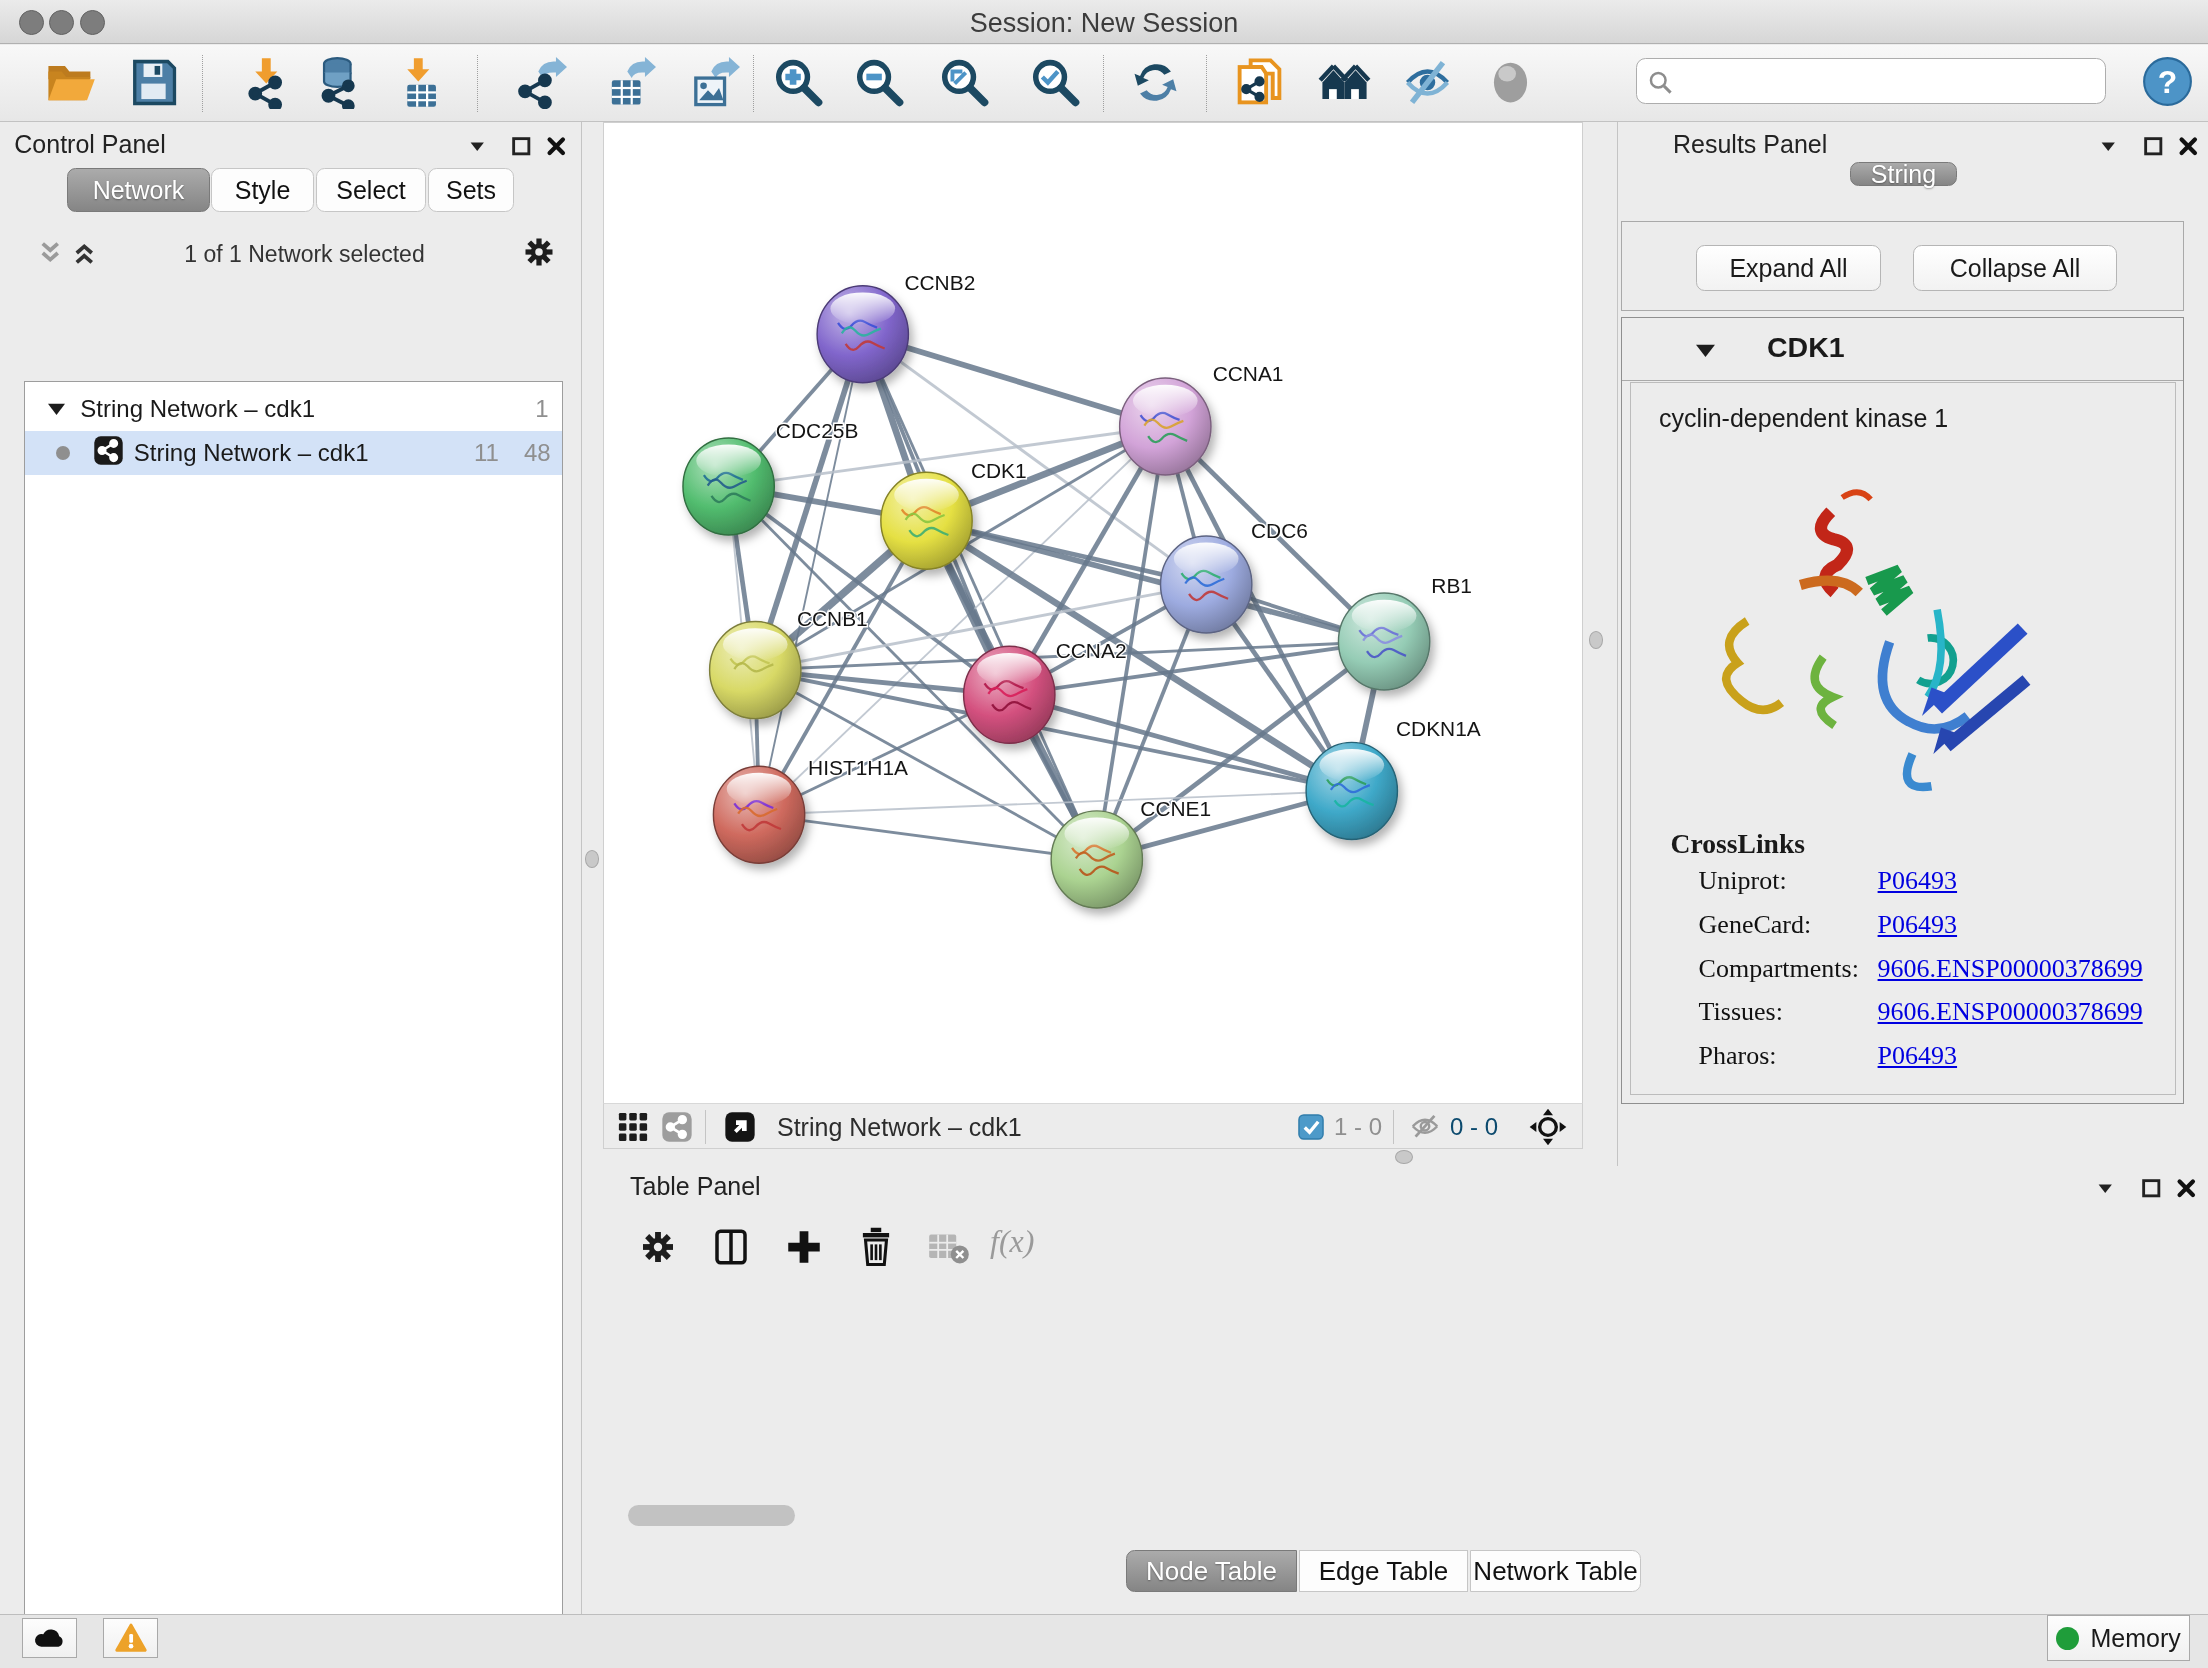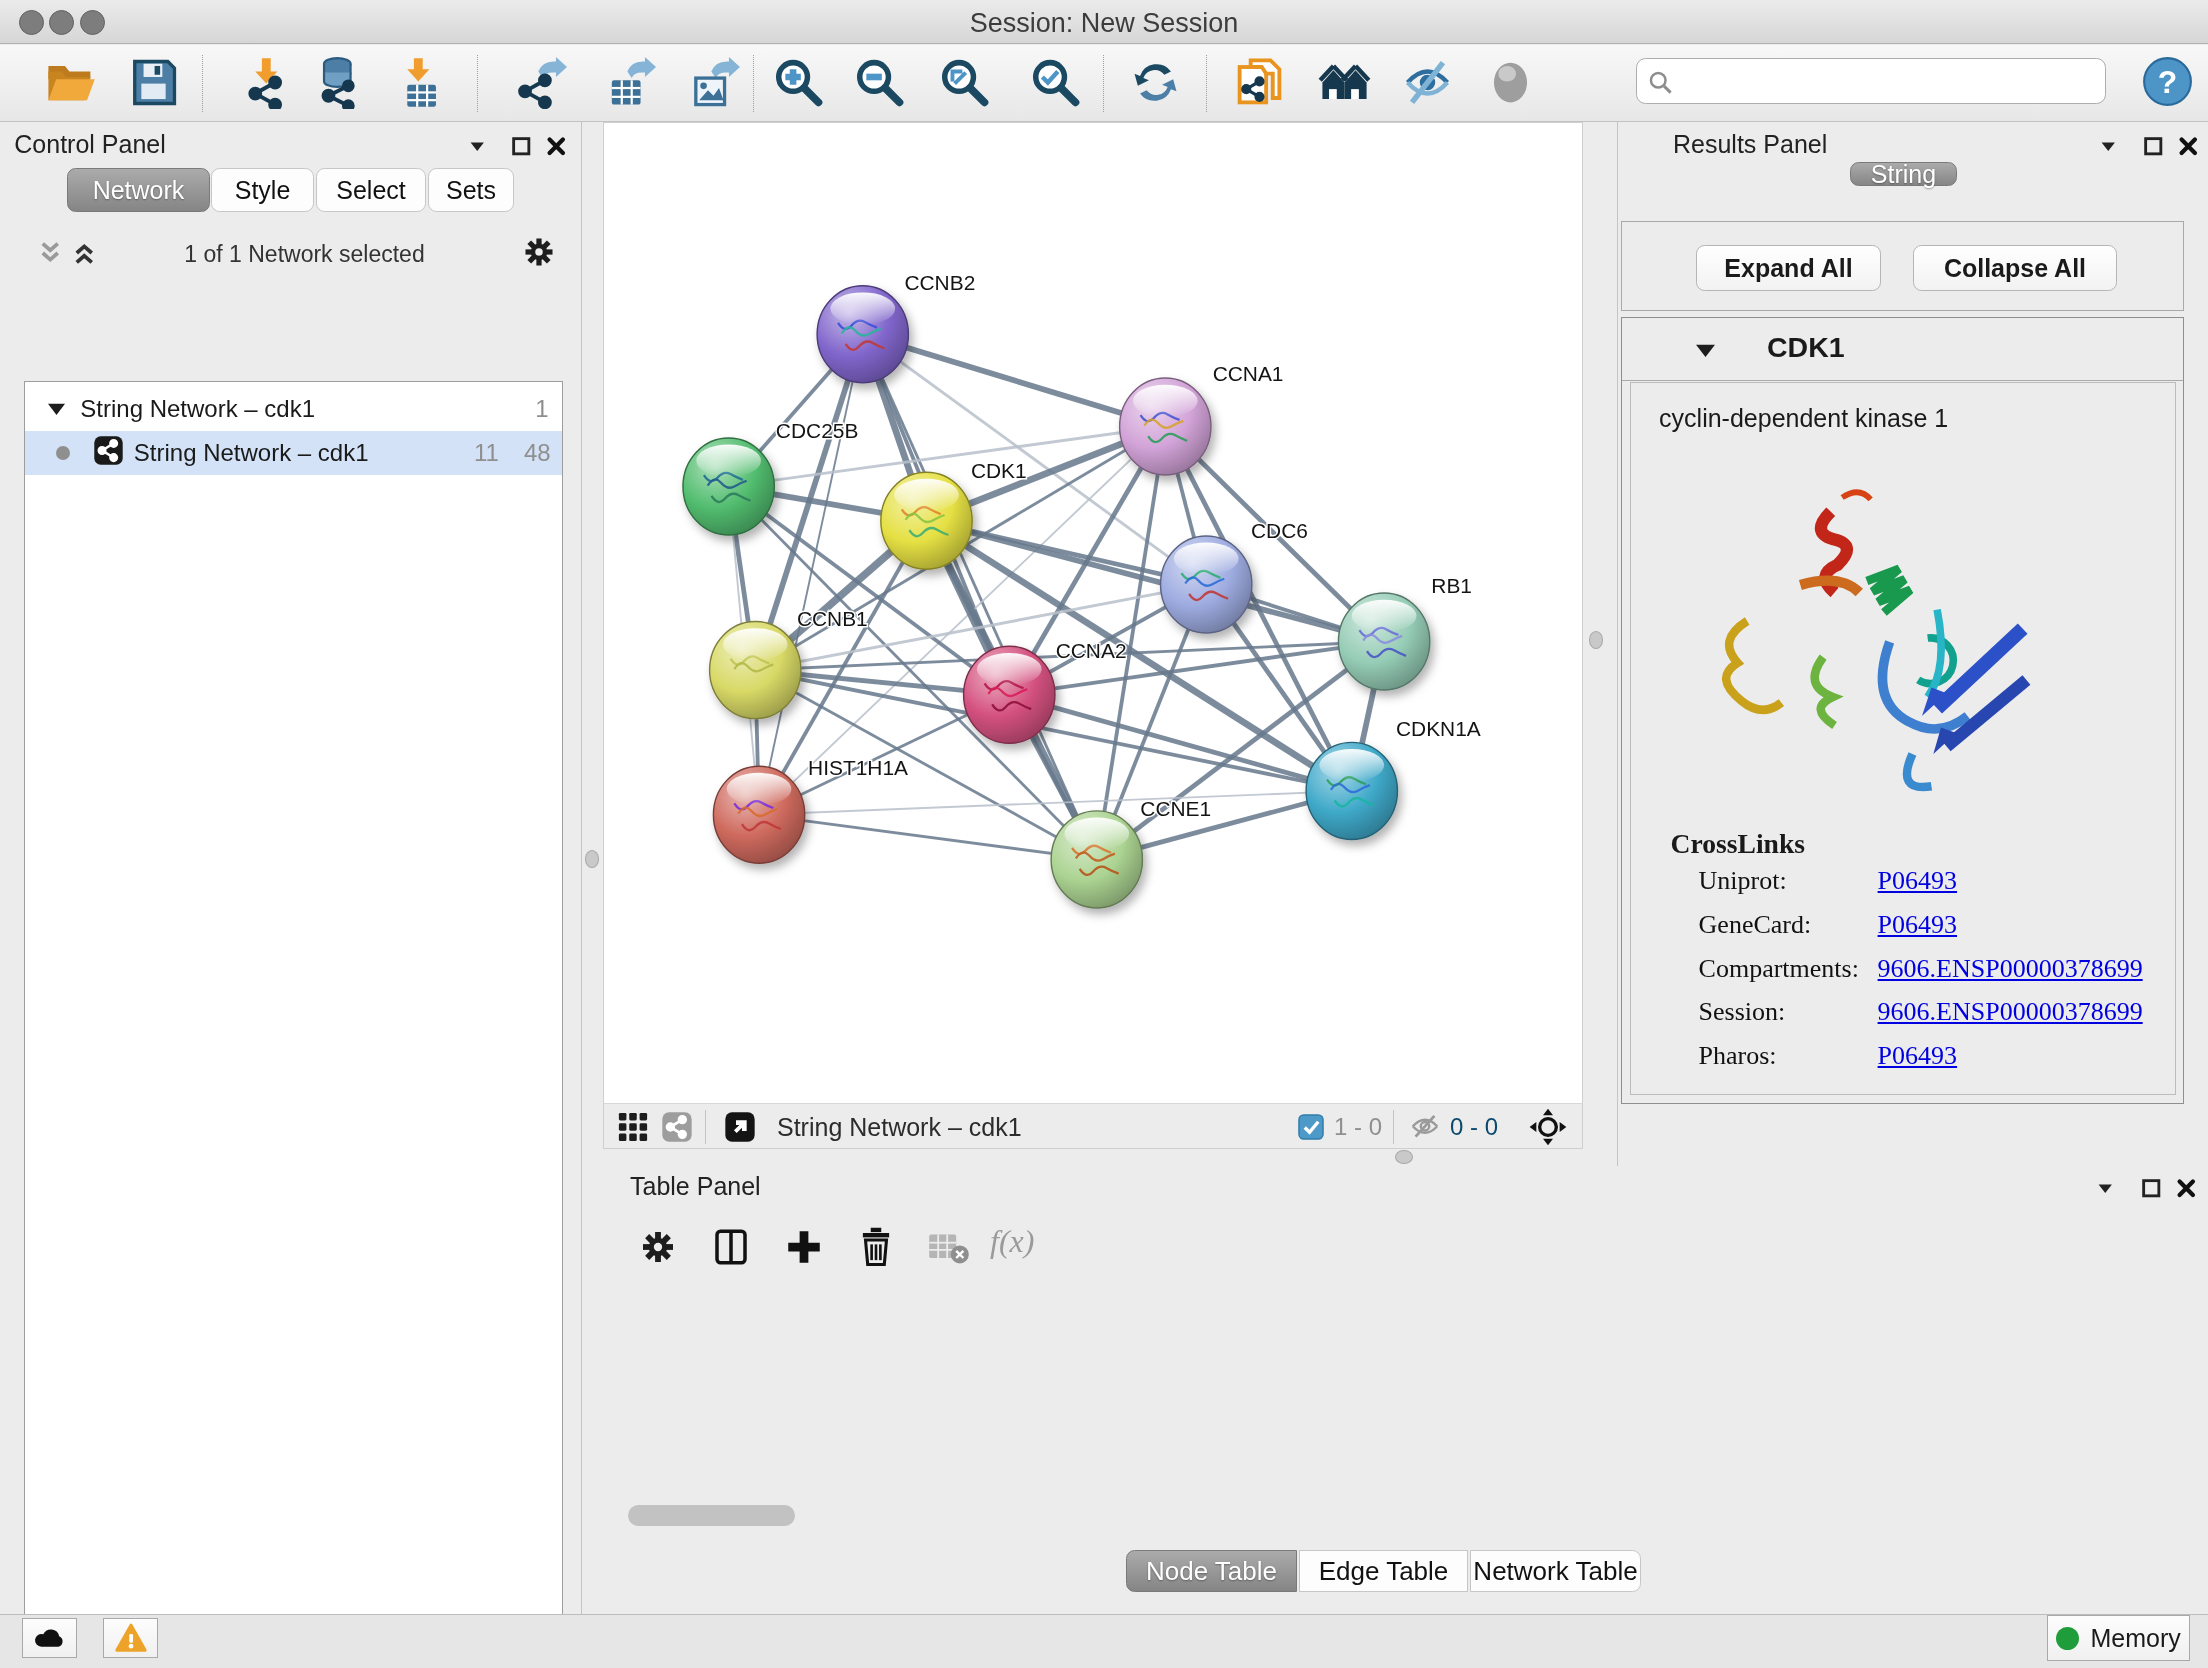--- a/index.html
+++ b/index.html
@@ -34,21 +34,21 @@
   .tree-row { left:0; width:537px; height:44px; font-size:24px; display:flex; align-items:center; }
   .num { color:#8f8f8f; }
   
   #canvas { left:603px; top:122px; width:980px; height:982px; background:#fff; border:1px solid #cfcfcf; }
   #net-toolbar { left:603px; top:1103px; width:980px; height:46px; background:#ececec;
     border:1px solid #cfcfcf; border-top:1px solid #d8d8d8; }
   .nticon { top:6.7px; width:32px; height:32px; }
   .ntsep { top:5.7px; height:34px; border-left:1px solid #c4c4c4; }
   .splitter-dot { width:14.3px; height:18px; border-radius:50%; background:#c9c9c9; border:1px solid #a8a8a8; }
   
-  #results-outerbox1 { left:1621px; top:221px; width:563px; height:90px; border:1px solid #a9a9a9;font-weight:bold; }
+  #results-outerbox1 { left:1621px; top:221px; width:563px; height:90px; border:1px solid #a9a9a9; }
   #results-section { left:1621px; top:317px; width:563px; height:787px; border:1px solid #8f8f8f; }
   #results-innerbox { left:7.6px; top:64px; width:546px; height:713px; border:1px solid #bcbcbc; }
   .xl-row { position:absolute; left:0; width:533px; font-family:"Liberation Serif","DejaVu Serif",serif; font-size:26px; }
   .xl-label { position:absolute; left:68px; color:#111; }
   .xl-link { position:absolute; left:247px; color:#0000e0; text-decoration:underline; cursor:pointer; }
   .bottom-tab { height:42px; font-size:26px; }
   
   #statusbar { left:0; top:1614px; width:2208px; height:54px; background:#e6e6e6; border-top:1px solid #bdbdbd; }
   .sb-btn { top:2.9px; width:55px; height:40px; background:linear-gradient(#fdfdfd,#f0f0f0);
     border:1.9px solid #a9a9a9; display:flex; align-items:center; justify-content:center; }
@@ -611,21 +611,21 @@
         </div>
         <div class="xl-row" style="top: 527px;">
           <span class="xl-label">GeneCard:</span>
           <a class="xl-link">P06493</a>
         </div>
         <div class="xl-row" style="top: 571px;">
           <span class="xl-label">Compartments:</span>
           <a class="xl-link">9606.ENSP00000378699</a>
         </div>
         <div class="xl-row" style="top: 614px;">
-          <span class="xl-label">Session:</span>
+          <span class="xl-label">Tissues:</span>
           <a class="xl-link">9606.ENSP00000378699</a>
         </div>
         <div class="xl-row" style="top: 658px;">
           <span class="xl-label">Pharos:</span>
           <a class="xl-link">P06493</a>
         </div>
       </div>
   </div>
 </div>
 

